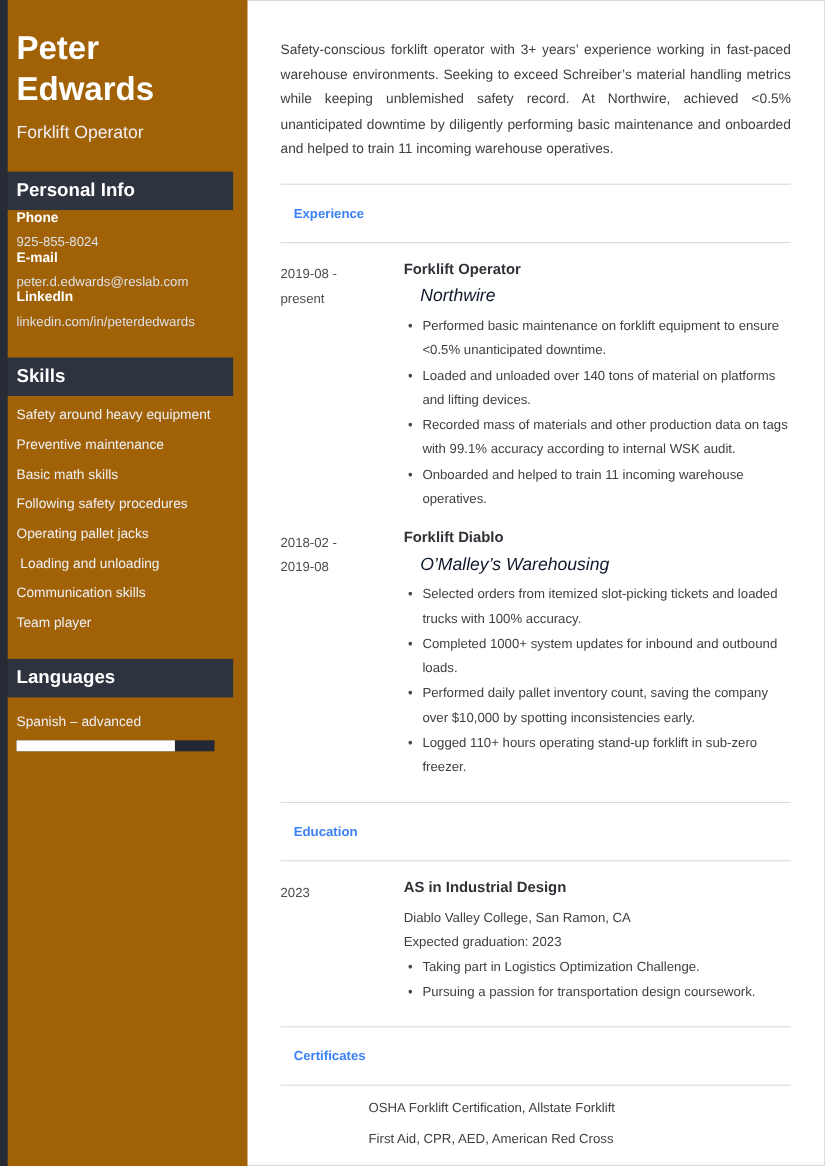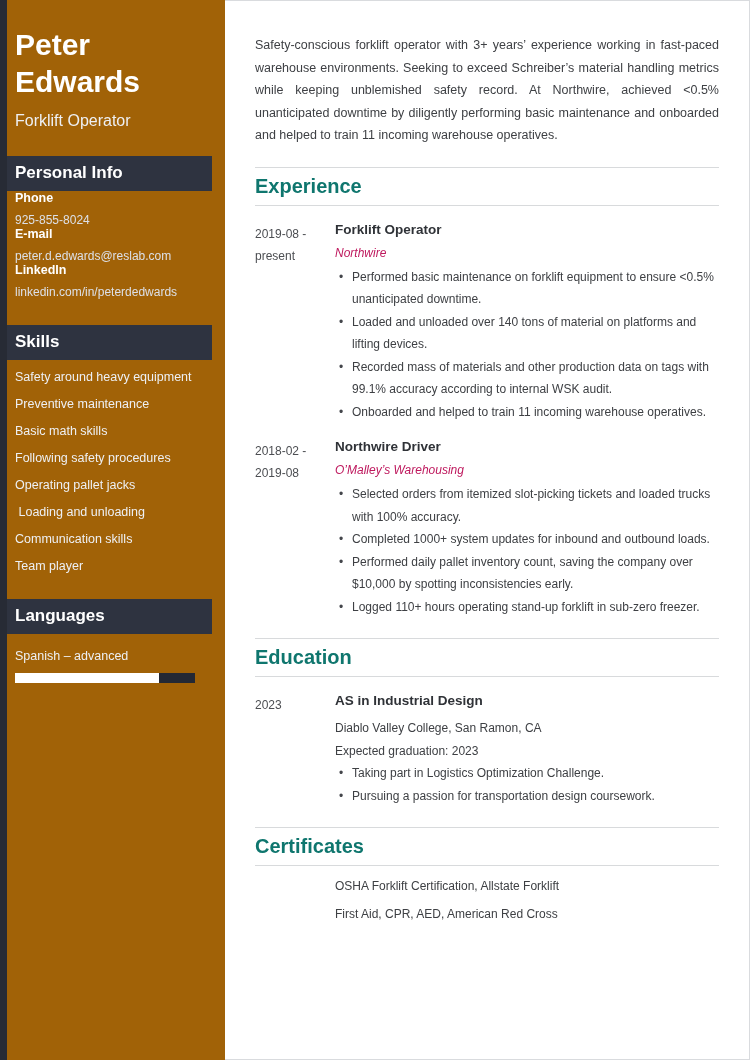--- a/index.html
+++ b/index.html
@@ -34,26 +34,26 @@
   .main {
     flex: 1; background: #ffffff; color: #3e4044;
     padding: 33px 30px 0 30px;
     border-top: 1px solid #d9dbde; border-right: 1px solid #d9dbde; border-bottom: 1px solid #d9dbde;
   }
   .summary { margin: 0; font-size: 12.5px; line-height: 22.5px; text-align: justify; color: #3e4044; }
   .section-header {
     border-top: 1px solid #d8dadc; border-bottom: 1px solid #d8dadc;
     padding: 7px 0; margin-top: 20px;
   }
-  .section-header h2 { margin: 0; font-size: 20px; font-weight: bold; color: #0f766e; }
-  .entry { display: flex; margin-top: 15px; }
+  .section-header h2 { margin: 12px; font-size: 12px; font-weight: bold; color: #3b82f6; }
+  .entry { display: flex; margin-top: 15px; gap: 32px; }
   .entry-date { width: 80px; min-width: 80px; font-size: 12px; line-height: 22px; color: #4c4e52; padding-top: 2px; }
   .entry-body { flex: 1; }
   .entry-title { font-size: 13.5px; font-weight: bold; color: #2f3237; margin: 0 0 9px 0; padding-top: 1px; }
-  .entry-company { font-style: italic; font-size: 12px; color: #be185d; margin: 0 0 6px 0; }
+  .entry-company { font-style: italic; font-size: 16px; color: #0f172a; margin: 0 0 6px 15px; }
   .entry-line { font-size: 12px; line-height: 22.5px; color: #3e4044; }
   .bullets { list-style: none; margin: 0; padding: 0; font-size: 12px; line-height: 22.5px; color: #3e4044; }
   .bullets li { padding-left: 17px; position: relative; }
   .bullets li::before { content: "\2022"; position: absolute; left: 4px; color: #44464b; }
   .cert-item { margin-left: 80px; font-size: 12px; color: #3e4044; margin-top: 13px; line-height: 15px; }
   .certs { margin-top: 2px; }
 </style>
 </head>
 <body>
 
@@ -123,21 +123,21 @@
         </ul>
       </div>
     </div>
 
     <div class="entry">
       <div class="entry-date">
         <div>2018-02 -</div>
         <div>2019-08</div>
       </div>
       <div class="entry-body">
-        <h3 class="entry-title">Northwire Driver</h3>
+        <h3 class="entry-title">Forklift Diablo</h3>
         <div class="entry-company">O’Malley’s Warehousing</div>
         <ul class="bullets">
           <li>Selected orders from itemized slot-picking tickets and loaded trucks with 100% accuracy.</li>
           <li>Completed 1000+ system updates for inbound and outbound loads.</li>
           <li>Performed daily pallet inventory count, saving the company over $10,000 by spotting inconsistencies early.</li>
           <li>Logged 110+ hours operating stand-up forklift in sub-zero freezer.</li>
         </ul>
       </div>
     </div>
 

